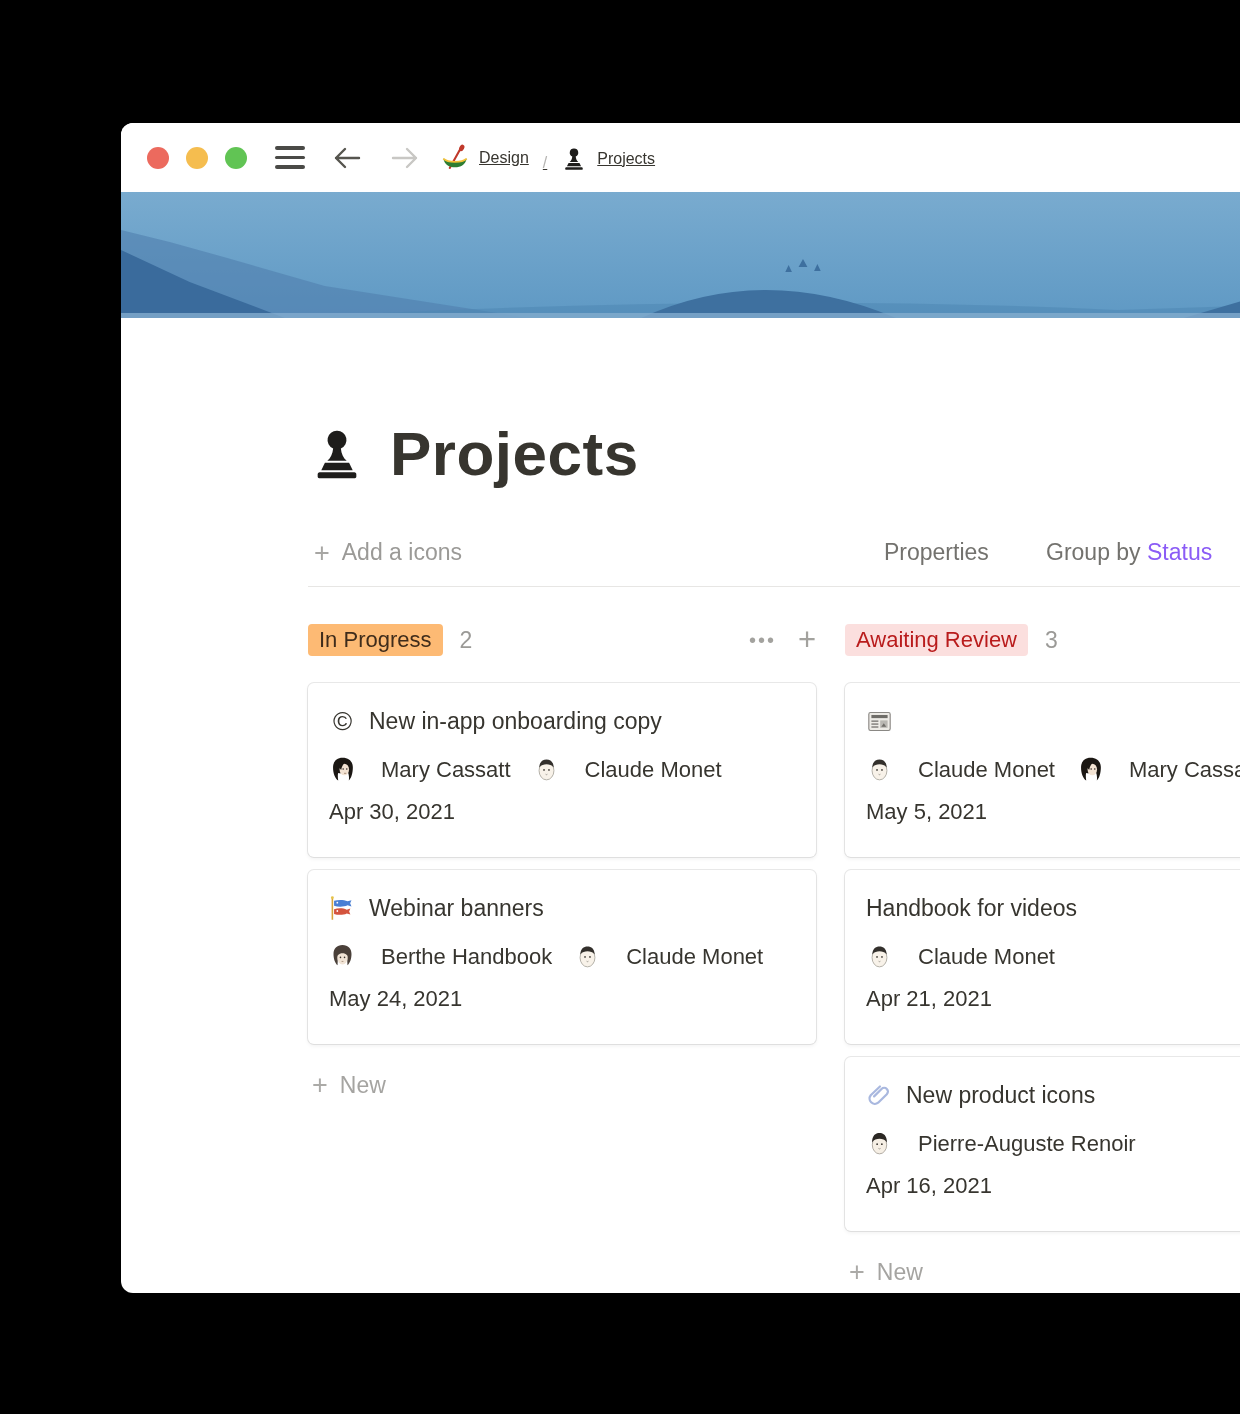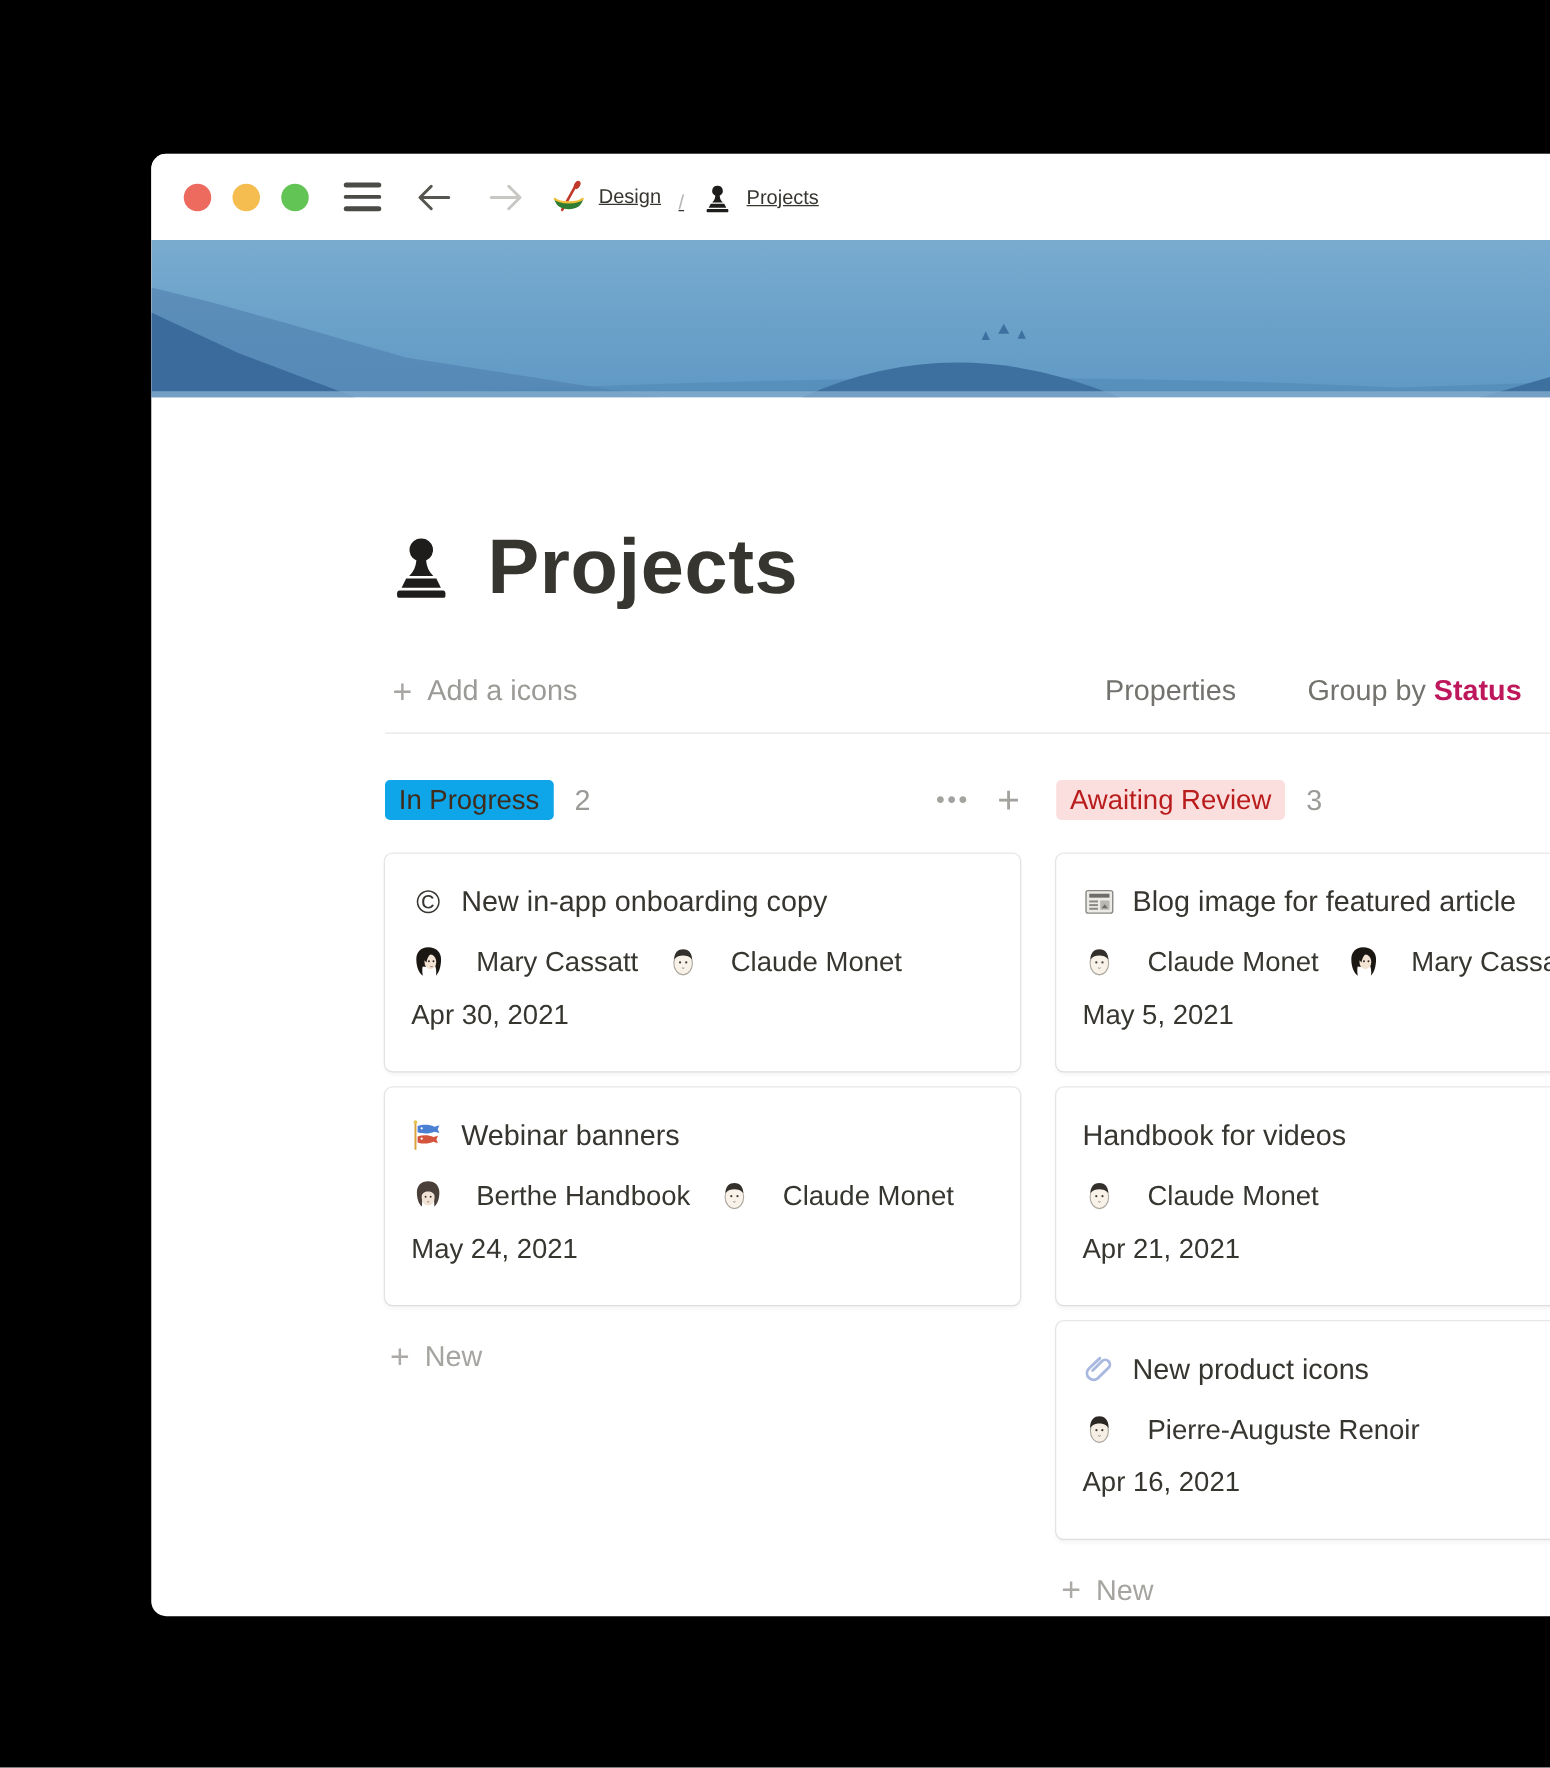--- a/index.html
+++ b/index.html
@@ -31,28 +31,28 @@
   
   .page{padding-left:187px;width:1240px;}
   .title-row{margin-top:100px;display:flex;align-items:center;gap:24px;}
   .title-icon{width:58px;height:58px;flex:none;}
   .page-title{font-size:62px;font-weight:700;letter-spacing:.5px;color:#37352F;}
   .toolbar{position:relative;margin-top:46px;height:40px;font-size:23px;}
   .addview{position:absolute;left:6px;top:4px;display:flex;align-items:center;gap:12px;color:#9B9A97;cursor:pointer;}
   .addview .plus{font-size:27px;line-height:22px;color:#A7A6A3;}
   .tb-props{position:absolute;left:576px;top:4px;color:#73726E;cursor:pointer;}
   .tb-group{position:absolute;left:738px;top:4px;color:#73726E;cursor:pointer;white-space:nowrap;}
-  .tb-group b{color:#be185d;font-weight:700;}
+  .tb-group b{color:#8b5cf6;font-weight:400;}
   .divider{margin-top:11px;height:1px;width:1053px;background:#E7E6E4;}
   
   .board{display:flex;gap:29px;margin-top:35px;align-items:flex-start;}
   .column{width:508px;flex:none;}
   .col-head{display:flex;align-items:center;height:36px;}
   .badge{padding:3px 11px;border-radius:4px;font-size:22px;white-space:nowrap;}
-  .badge.yellow{background:#0ea5e9;color:#3F2C1B;}
+  .badge.yellow{background:#fdba74;color:#3F2C1B;}
   .badge.pink{background:#FBDFDE;color:#b91c1c;}
   .col-count{margin-left:17px;color:#9B9A97;font-size:23px;}
   .col-actions{margin-left:auto;display:flex;align-items:center;gap:22px;color:#A3A29E;}
   .more-btn{font-size:20px;letter-spacing:2px;cursor:pointer;line-height:10px;}
   .add-btn{font-size:31px;font-weight:300;cursor:pointer;line-height:20px;}
   .cards{margin-top:25px;display:flex;flex-direction:column;gap:13px;}
   .card{
     background:#fff;border-radius:6px;min-height:174px;box-sizing:border-box;
     padding:25px 21px 20px 21px;cursor:pointer;
     box-shadow:0 0 0 1px rgba(15,15,15,0.09), 0 2px 4px rgba(15,15,15,0.06);
@@ -277,21 +277,20 @@
                 <svg width="27" height="27" viewBox="0 0 24 24">
                   <rect x="2.5" y="4" width="19" height="16" rx="1.5" fill="#EDEBE6" stroke="#8A8884" stroke-width="1"></rect>
                   <rect x="4.8" y="6.2" width="14.4" height="2.8" fill="#6F6D68"></rect>
                   <rect x="4.8" y="11" width="6.2" height="1.4" fill="#8A8884"></rect>
                   <rect x="4.8" y="13.6" width="6.2" height="1.4" fill="#8A8884"></rect>
                   <rect x="4.8" y="16.2" width="6.2" height="1.4" fill="#8A8884"></rect>
                   <rect x="12.6" y="11" width="6.6" height="6.6" fill="#B9B7B2"></rect>
                   <path d="M13.6 16.6 l2.2-3 2.2 3 z" fill="#6F6D68"></path>
                 </svg>
               </span>
-              <span class="card-title">Blog image for featured article</span>
             </div>
             <div class="card-people">
               <span class="person">
                 <span class="avatar">
                   <svg width="27" height="27" viewBox="0 0 24 24">
                     <ellipse cx="12" cy="13" rx="6.6" ry="8.2" fill="#F8F2E9" stroke="#ADA9A0" stroke-width=".8"></ellipse>
                     <path d="M5.6 10.2 C5.8 5 8.6 3 12 3 s6.2 2 6.4 7.2 C16.6 8 14.4 7.4 12 7.4 s-4.6.6-6.4 2.8z" fill="#33302C"></path>
                     <circle cx="9.8" cy="12.4" r=".8" fill="#45413C"></circle>
                     <circle cx="14.2" cy="12.4" r=".8" fill="#45413C"></circle>
                     <path d="M11.2 16.2 q.8.8 1.6 0" stroke="#8A867E" stroke-width=".7" fill="none"></path>

